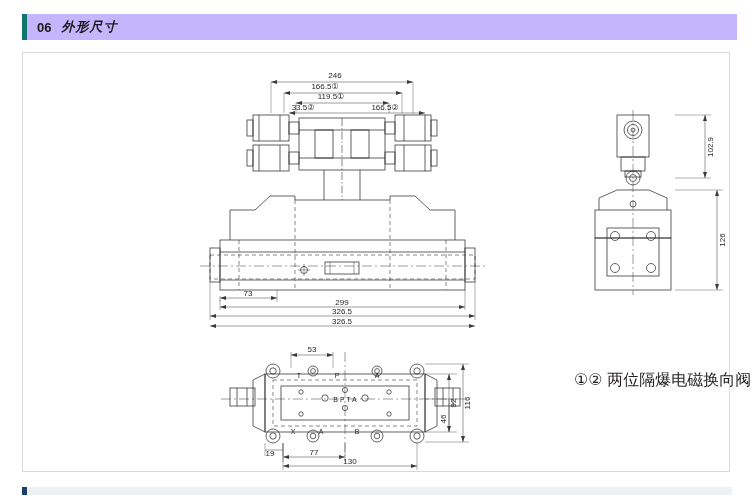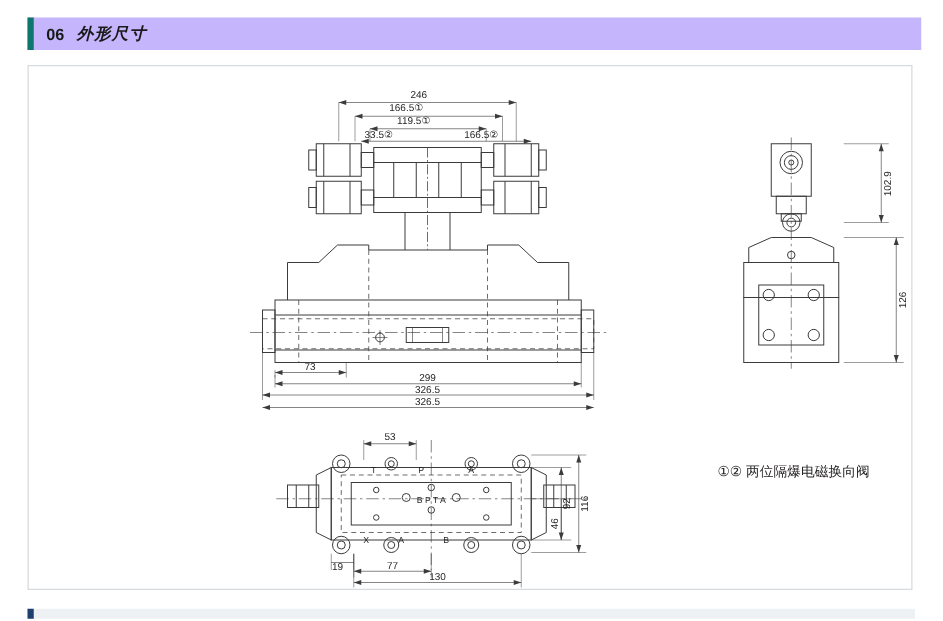--- a/index.html
+++ b/index.html
@@ -32,21 +32,21 @@
     border:1px solid #d7dade;
     background:#ffffff;
     box-sizing:border-box;
   }
   .footer-bar{
     position:absolute;left:22px;top:487px;width:710px;height:8px;
     background:#eef1f3;border-left:5px solid #1f3f6e;box-sizing:border-box;
   }
   .svgwrap{position:absolute;left:0;top:0;width:754px;height:497px;padding-left:25px;}
   .note{
-    position:absolute;font-size:11px;color:#231f20;
+    position:absolute;font-size:16px;color:#231f20;
   }
   #note-cn{left:574px;top:370px;white-space:nowrap;}
   .dimtxt{font-size:8px;fill:#231f20;font-family:"Liberation Sans",sans-serif;}
   .dimtxt-s{font-size:7px;fill:#231f20;font-family:"Liberation Sans",sans-serif;}
 </style>
 </head>
 <body>
 
 <div class="header">
   <span class="num">06</span>

